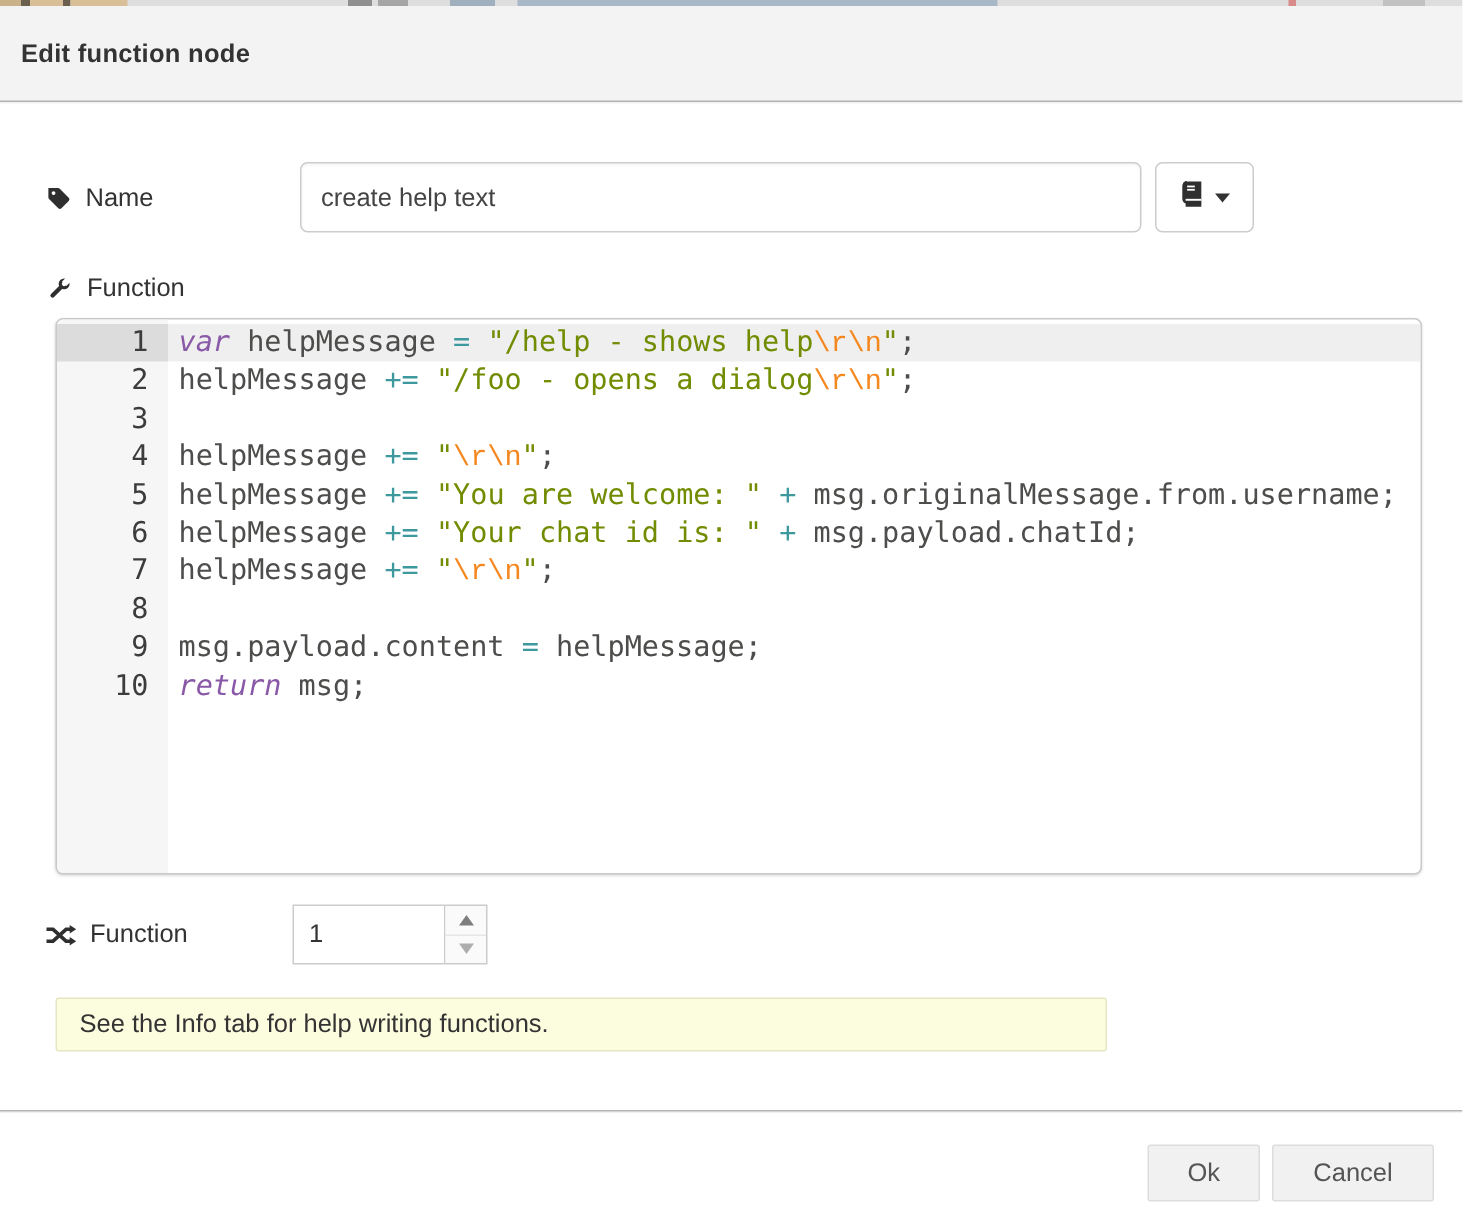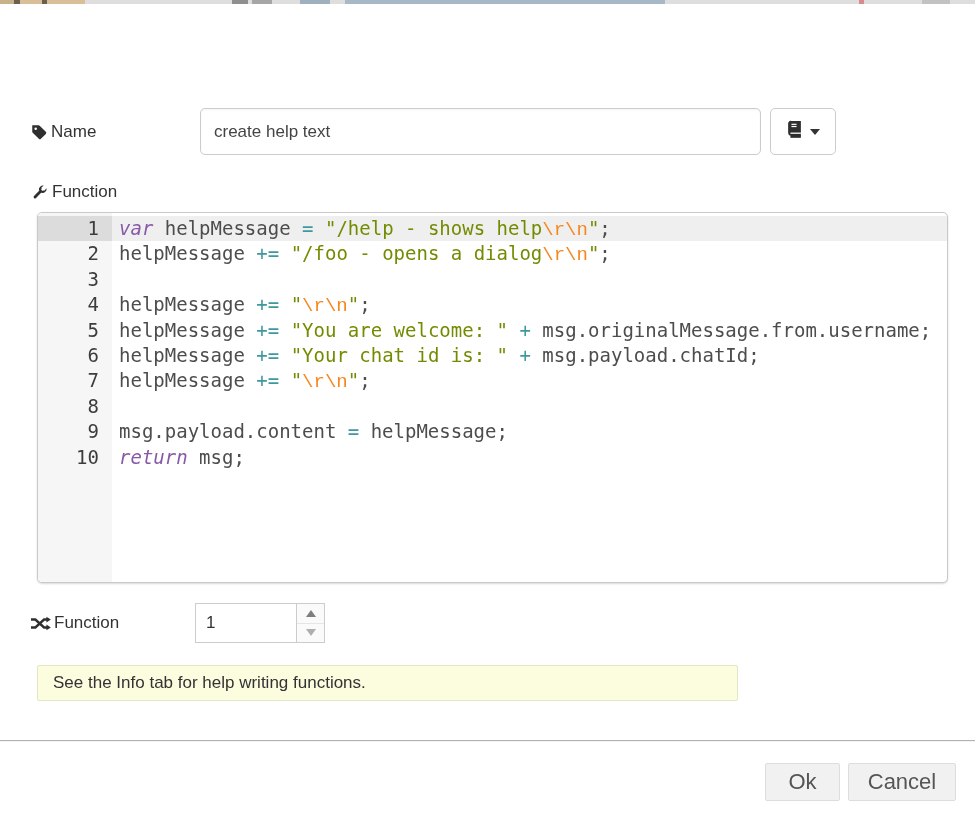--- a/index.html
+++ b/index.html
@@ -9,21 +9,21 @@
   
   .backdrop { position:absolute; top:0; left:0; width:975px; height:4px; background:#dedede; overflow:hidden; }
   .frag { position:absolute; top:0; height:4px; }
 
   .dialog { position:absolute; top:4px; left:0; width:975px; height:811px; background:#fff; }
 
   .dlg-header { height:64px; background:#f3f3f3; border-bottom:1px solid #b3b3b3; display:flex; align-items:center; padding:0 14px;
                 box-shadow:0 1px 0 rgba(0,0,0,0.06); }
   .dlg-title { font-size:17px; font-weight:bold; color:#333; letter-spacing:.2px; }
 
-  .field-label { position:absolute; display:flex; align-items:center; gap:3px; font-size:17px; color:#333; }
+  .field-label { position:absolute; display:flex; align-items:center; gap:9px; font-size:17px; color:#333; }
   .field-label svg { display:block; }
 
   .name-label   { left:30px; top:104px; height:47px; }
   .name-input   { position:absolute; left:200px; top:104px; width:561px; height:47px; border:1px solid #ccc; border-radius:5px;
                   font-family:"Liberation Sans",sans-serif; font-size:17px; color:#444; padding:0 13px; outline:none;
                   box-shadow:inset 0 1px 2px rgba(0,0,0,0.05); }
   .library-btn  { position:absolute; left:770px; top:104px; width:66px; height:47px; background:#fff; border:1px solid #ccc;
                   border-radius:5px; display:flex; align-items:center; justify-content:center; gap:7px; cursor:pointer; }
   .caret-down   { width:0; height:0; border-left:5px solid transparent; border-right:5px solid transparent; border-top:6px solid #333; }
 
@@ -55,21 +55,21 @@
   .tri-up   { width:0; height:0; border-left:5px solid transparent; border-right:5px solid transparent; border-bottom:7px solid #7e7e7e; }
   .tri-down { width:0; height:0; border-left:5px solid transparent; border-right:5px solid transparent; border-top:7px solid #aeaeae; }
 
   .tip { position:absolute; left:37px; top:661px; width:701px; height:36px; background:var(--tipbg); border:1px solid #e6e6c5;
          border-radius:2px; display:flex; align-items:center; padding:0 15px; font-size:17px; color:#333; }
 
   .footer-sep { position:absolute; left:0; top:736px; width:975px; height:1px; background:#b3b3b3; box-shadow:0 1px 0 rgba(0,0,0,0.05); }
 
   .btn { position:absolute; top:759px; height:38px; background:#f1f1f1; border:1px solid #ddd; border-radius:2px;
          display:flex; align-items:center; justify-content:center; font-family:"Liberation Sans",sans-serif;
-         font-size:22px; color:#555; cursor:pointer; }
+         font-size:17px; color:#555; cursor:pointer; }
   .btn-ok { left:765px; width:75px; }
   .btn-cancel { left:848px; width:108px; }
 </style>
 </head>
 <body>
 
 <div class="backdrop" style="background: rgb(222, 222, 222);">
     <div class="frag" style="left: 0px; width: 14px; background: rgb(201, 178, 138);"></div>
     <div class="frag" style="left: 14px; width: 6px; background: rgb(107, 95, 78);"></div>
     <div class="frag" style="left: 20px; width: 22px; background: rgb(216, 191, 152);"></div>
@@ -78,20 +78,23 @@
     <div class="frag" style="left: 232px; width: 16px; background: rgb(143, 143, 143);"></div>
     <div class="frag" style="left: 252px; width: 20px; background: rgb(166, 166, 166);"></div>
     <div class="frag" style="left: 300px; width: 30px; background: rgb(159, 175, 190);"></div>
     <div class="frag" style="left: 345px; width: 320px; background: rgb(169, 184, 198);"></div>
     <div class="frag" style="left: 859px; width: 5px; background: rgb(217, 138, 138);"></div>
     <div class="frag" style="left: 922px; width: 28px; background: rgb(194, 194, 194);"></div>
   </div>
 
 <div class="dialog">
 
+  <div class="dlg-header">
+    <span class="dlg-title">Edit function node</span>
+  </div>
 
   <div class="field-label name-label">
     <span>
       <svg width="18" height="18" viewBox="0 0 24 24">
         <path d="M3 3 h8.5 a2 2 0 0 1 1.4 .6 l8.2 8.2 a2 2 0 0 1 0 2.8 l-6.5 6.5 a2 2 0 0 1 -2.8 0 L3.6 12.9 A2 2 0 0 1 3 11.5 Z" fill="#2f2f2f"></path>
         <circle cx="7.6" cy="7.6" r="1.7" fill="#fff"></circle>
       </svg>
     </span>
     <span>Name</span>
   </div>

